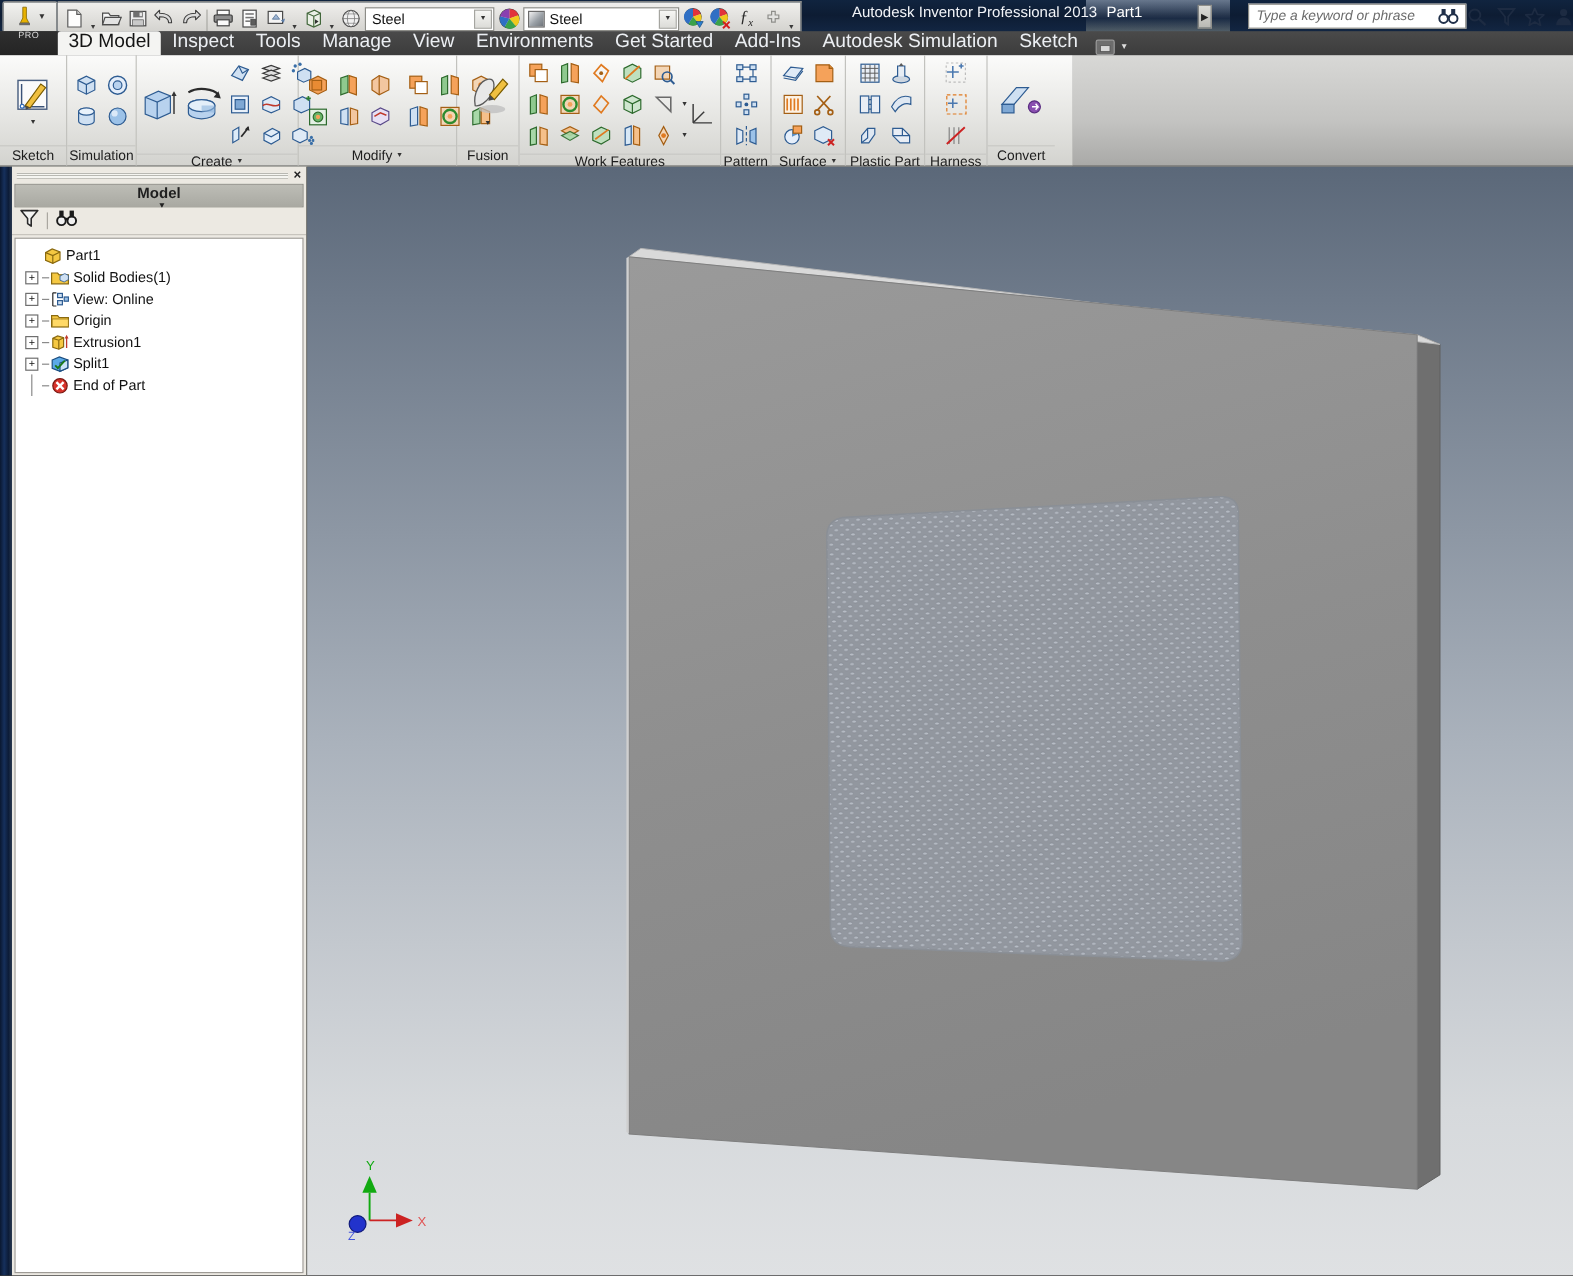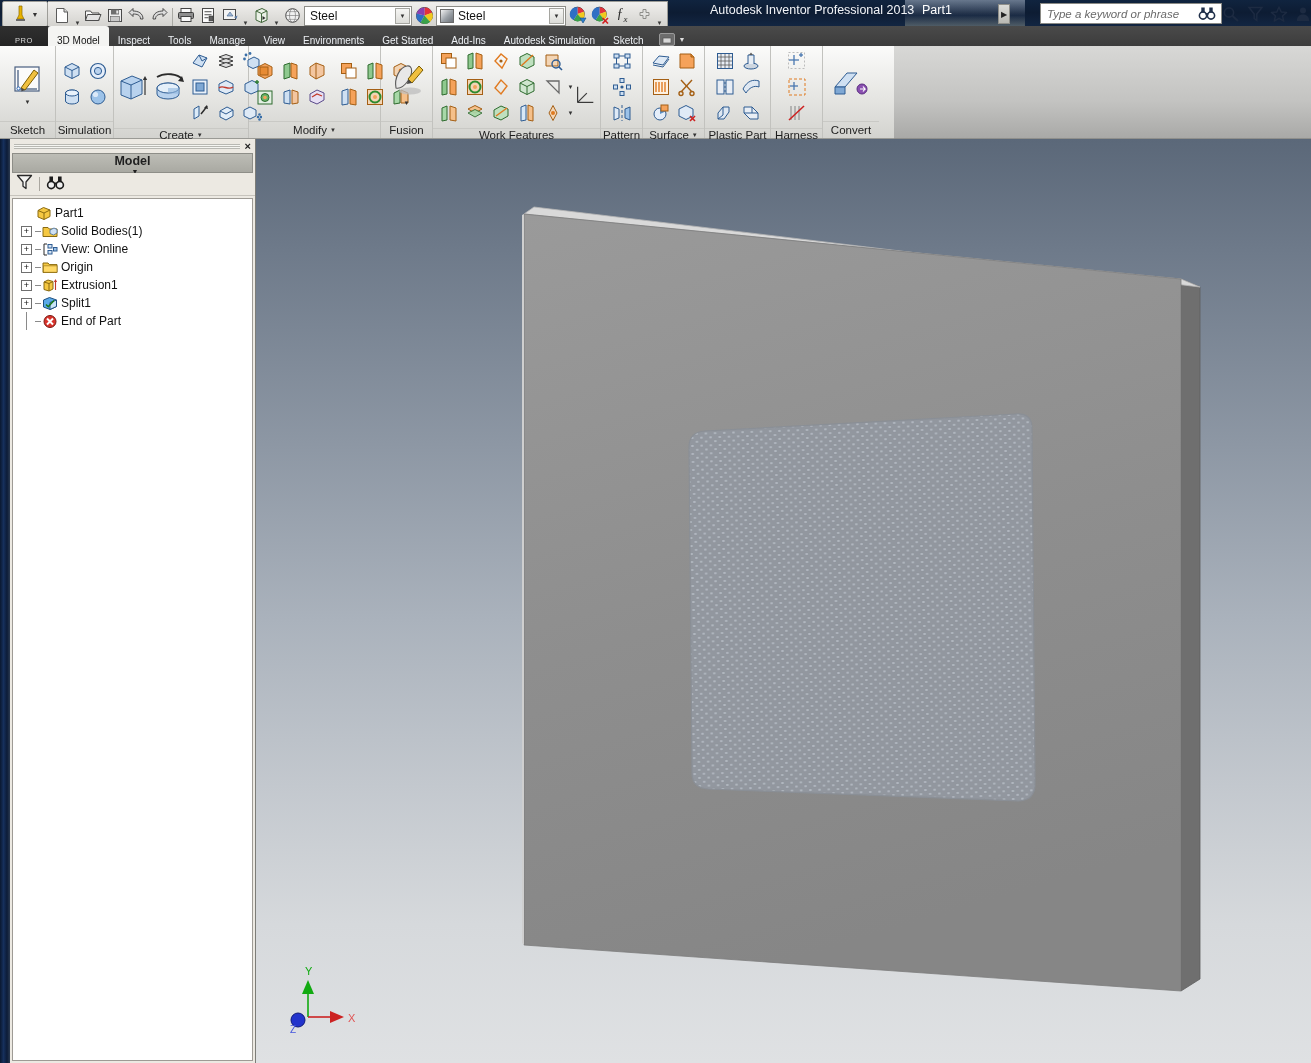--- a/index.html
+++ b/index.html
@@ -85,24 +85,24 @@
   .tabstrip {
     position: absolute; left: 0; top: 26px; width: 1311px; height: 20px;
     background: linear-gradient(180deg,#4a4a4a 0%, #3c3c3c 100%);
     display: flex; align-items: flex-end;
   }
   .pro-badge {
     width: 48px; height: 20px; position: relative;
     background: linear-gradient(180deg,#2f2f2f,#242424);
     display:flex; align-items:flex-end; justify-content:center;
   }
-  .pro-badge span { font-size: 7.5px; color: #d8d8d8; letter-spacing: .5px; padding-bottom:1px; }
+  .pro-badge span { font-size: 7.5px; color: #d8d8d8; letter-spacing: .5px; padding-bottom:12px; }
   .tab {
-    height: 20px; padding: 0 9px; font-size: 10px; color: #eceff3;
-    display: flex; align-items: flex-end; white-space: nowrap; cursor: default;
+    height: 20px; padding: 0 9px; font-size: 16px; color: #eceff3;
+    display: flex; align-items: flex-start; white-space: nowrap; cursor: default;
   }
   .tab.active {
     background: #f4f4f2; color: #141414;
     border-radius: 3px 3px 0 0;
   }
   .tab-extra { margin-left: 6px; display: flex; align-items: center; gap: 4px; }
   .tab-minbtn {
     width: 16px; height: 13px; background: #6d6d6d; border: 1px solid #9a9a9a; border-radius: 2px;
     display:flex; align-items:center; justify-content:center;
   }

